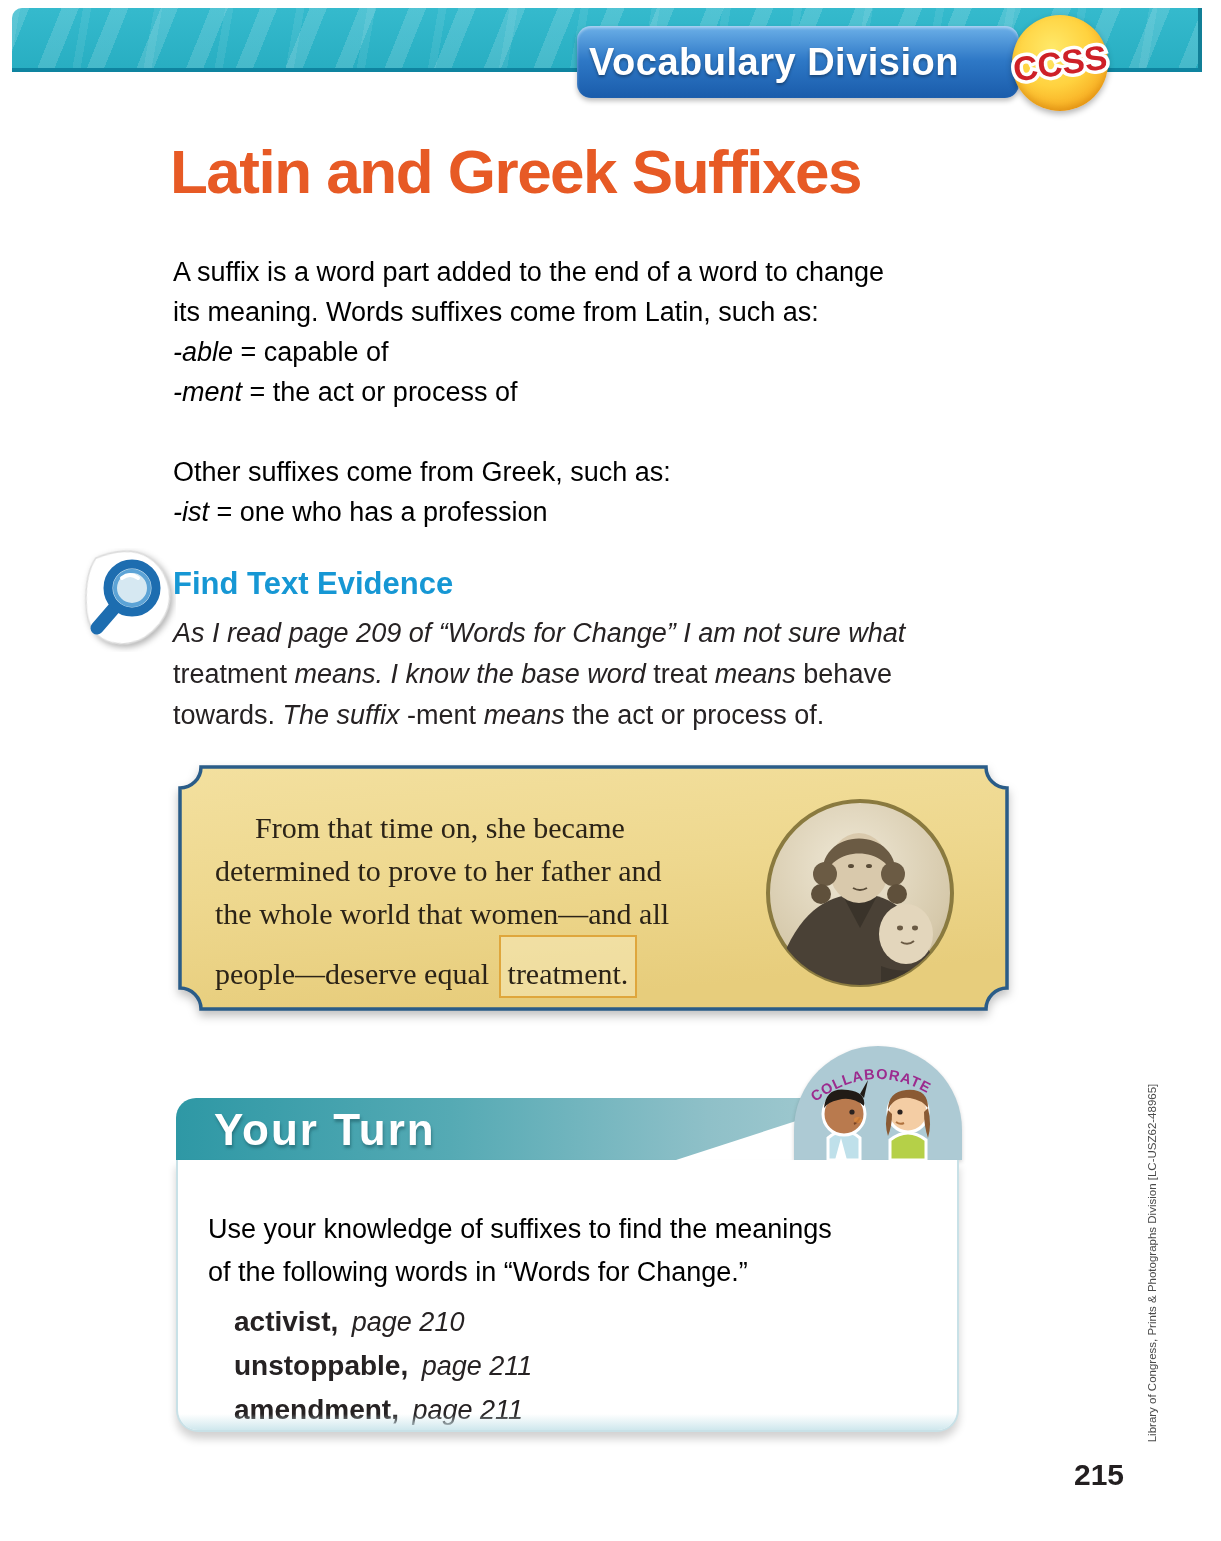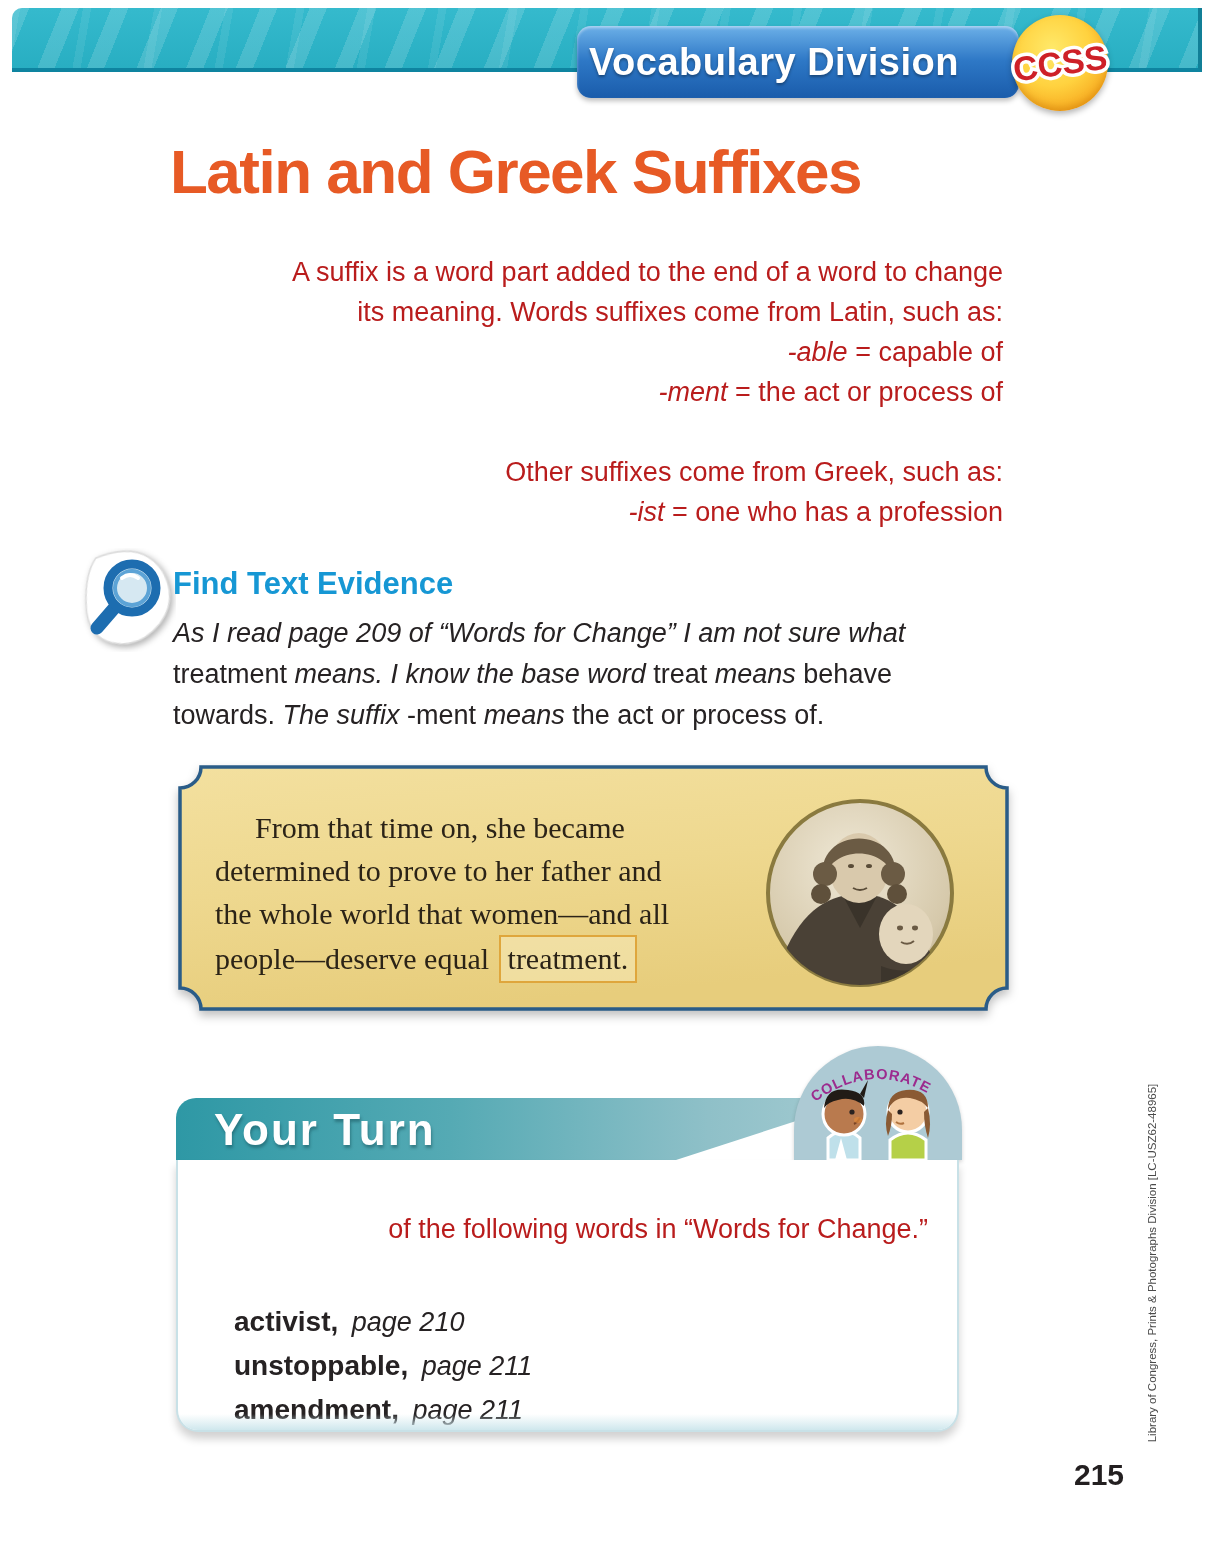--- a/index.html
+++ b/index.html
@@ -42,21 +42,21 @@
     box-shadow:0 3px 6px rgba(0,0,0,0.3), inset 0 -4px 6px rgba(190,110,0,0.35);
     display:flex;align-items:center;justify-content:center;
   }
   .badge svg{overflow:visible;}
   
   .page-title{
     position:absolute;left:170px;top:136px;
     font-size:62px;font-weight:bold;color:#e75a25;letter-spacing:-1.5px;
     white-space:nowrap;
   }
-  .bodytext{font-size:27px;line-height:40px;color:#b91c1c;text-align:right;}
+  .bodytext{font-size:27px;line-height:40px;color:#000000;}
   .para1{position:absolute;left:173px;top:252px;width:830px;}
   .para2{position:absolute;left:173px;top:452px;width:830px;}
   .it{font-style:italic;}
   .rg{font-style:normal;}
   
   .fte-icon{position:absolute;left:80px;top:548px;width:96px;height:104px;}
   .fte-heading{
     position:absolute;left:173px;top:566px;
     font-size:31px;font-weight:bold;color:#1697d4;white-space:nowrap;
   }
@@ -68,21 +68,21 @@
   .quote-box{position:absolute;left:177px;top:764px;width:833px;height:248px;filter:drop-shadow(0 5px 5px rgba(0,0,0,0.25));}
   .quote-box svg{position:absolute;left:0;top:0;}
   .quote-text{
     position:absolute;left:38px;top:42px;width:540px;
     font-family:"Liberation Serif", serif;
     font-size:30px;line-height:43px;color:#2b2317;
   }
   .quote-line1{padding-left:40px;}
   .treatment-hl{
     display:inline-block;border:2px solid #dfa63c;
-    padding:0 7px 1px 7px;margin-left:2px;
+    padding:15px 7px 1px 7px;margin-left:2px;
     background:rgba(255,248,222,0.35);
   }
   .portrait{position:absolute;left:586px;top:32px;width:194px;height:194px;}
   
   .yt-card{position:absolute;left:176px;top:1098px;width:783px;height:334px;}
   .yt-bar{
     position:absolute;left:0;top:0;width:783px;height:62px;
     background:linear-gradient(90deg,#2e98a5 0%, #55aab4 35%, #8fc0c8 68%, #b2d2d7 100%);
     border-top-left-radius:20px;border-top-right-radius:20px;
   }
@@ -259,20 +259,21 @@
           <path d="M134 62 Q134 42 112 44 Q94 46 94 64 Q100 50 116 52 Q128 54 134 62 Z" fill="#8a5a33"></path>
           <path d="M94 64 Q90 78 94 90 Q98 80 98 68 Z" fill="#8a5a33"></path>
           <path d="M134 62 Q138 78 134 92 Q130 80 130 66 Z" fill="#8a5a33"></path>
           <circle cx="106" cy="66" r="2.6" fill="#2a2220"></circle>
           <path d="M102 76 Q106 79 110 77" fill="none" stroke="#b0723e" stroke-width="2"></path>
         </g>
       </svg>
     </div>
     <div class="yt-body">
       <div class="yt-instructions bodytext">
+        <div>Use your knowledge of suffixes to find the meanings</div>
         <div>of the following words in “Words for Change.”</div>
       </div>
       <div class="word-list">
         <div><span class="word-bold">activist,</span> <span class="word-page">page 210</span></div>
         <div><span class="word-bold">unstoppable,</span> <span class="word-page">page 211</span></div>
         <div><span class="word-bold">amendment,</span> <span class="word-page">page 211</span></div>
       </div>
       <div class="yt-body-grad"></div>
     </div>
   </div>

